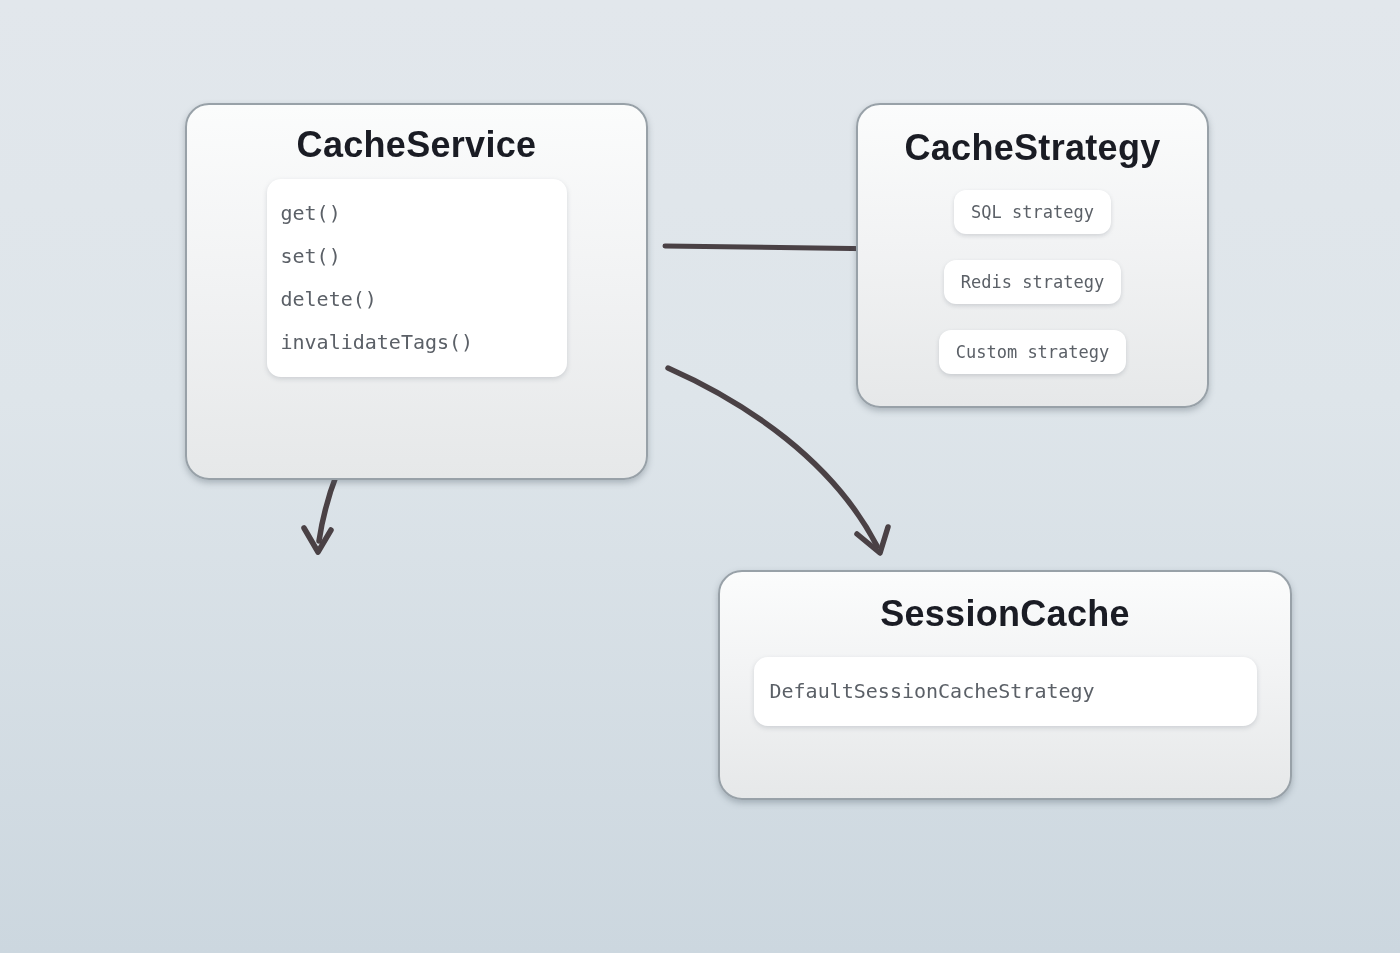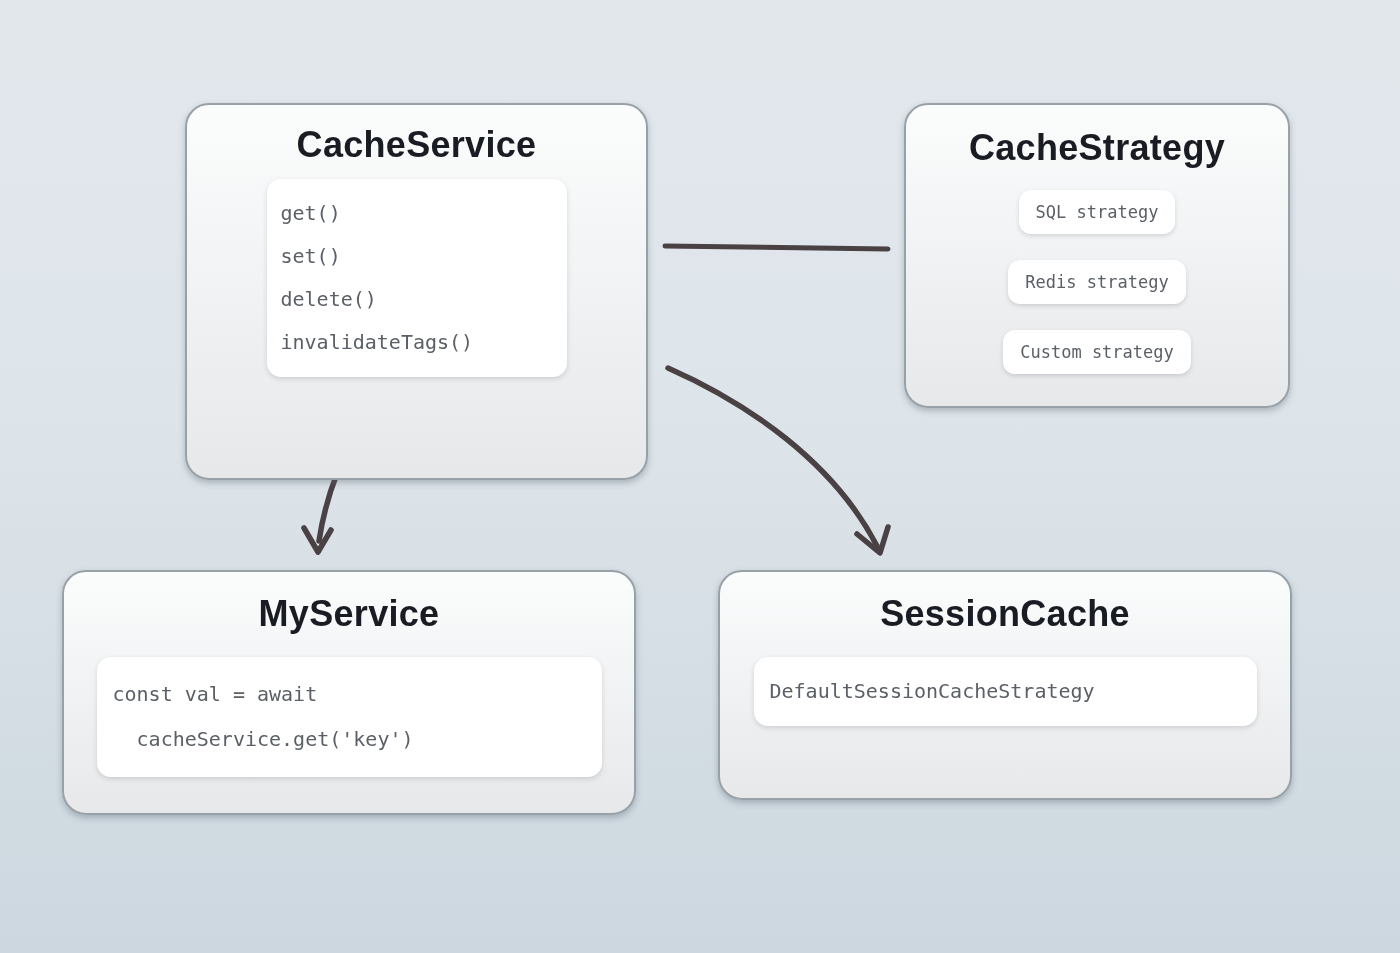--- a/index.html
+++ b/index.html
@@ -58,21 +58,21 @@
 
   #node-cache-service { left: 185px; top: 103px; width: 463px; height: 377px; }
   #node-cache-service .code-box {
     width: 300px;
     height: 198px;
     margin: 14px auto 0 auto;
     padding: 13px 14px;
   }
   #node-cache-service .code-line { line-height: 43px; }
 
-  #node-cache-strategy { left: 904px; top: 103px; width: 386px; height: 305px; }
+  #node-cache-strategy { left: 856px; top: 103px; width: 353px; height: 305px; }
   .pill-list {
     margin-top: 22px;
     display: flex;
     flex-direction: column;
     align-items: center;
     gap: 26px;
   }
   .strategy-pill {
     background: #ffffff;
     border-radius: 12px;
@@ -131,27 +131,20 @@
 
   <div class="node" id="node-cache-strategy">
     <div class="node-title">CacheStrategy</div>
     <div class="pill-list">
       <div class="strategy-pill">SQL strategy</div>
       <div class="strategy-pill">Redis strategy</div>
       <div class="strategy-pill">Custom strategy</div>
     </div>
   </div>
 
-  <div class="node" id="node-my-service">
-    <div class="node-title">MyService</div>
-    <div class="code-box">
-      <div class="code-line">const val = await</div>
-      <div class="code-line">  cacheService.get('key')</div>
-    </div>
-  </div>
 
   <div class="node" id="node-session-cache">
     <div class="node-title">SessionCache</div>
     <div class="code-box">
       <div class="code-line">DefaultSessionCacheStrategy</div>
     </div>
   </div>
 
 </div>
 

